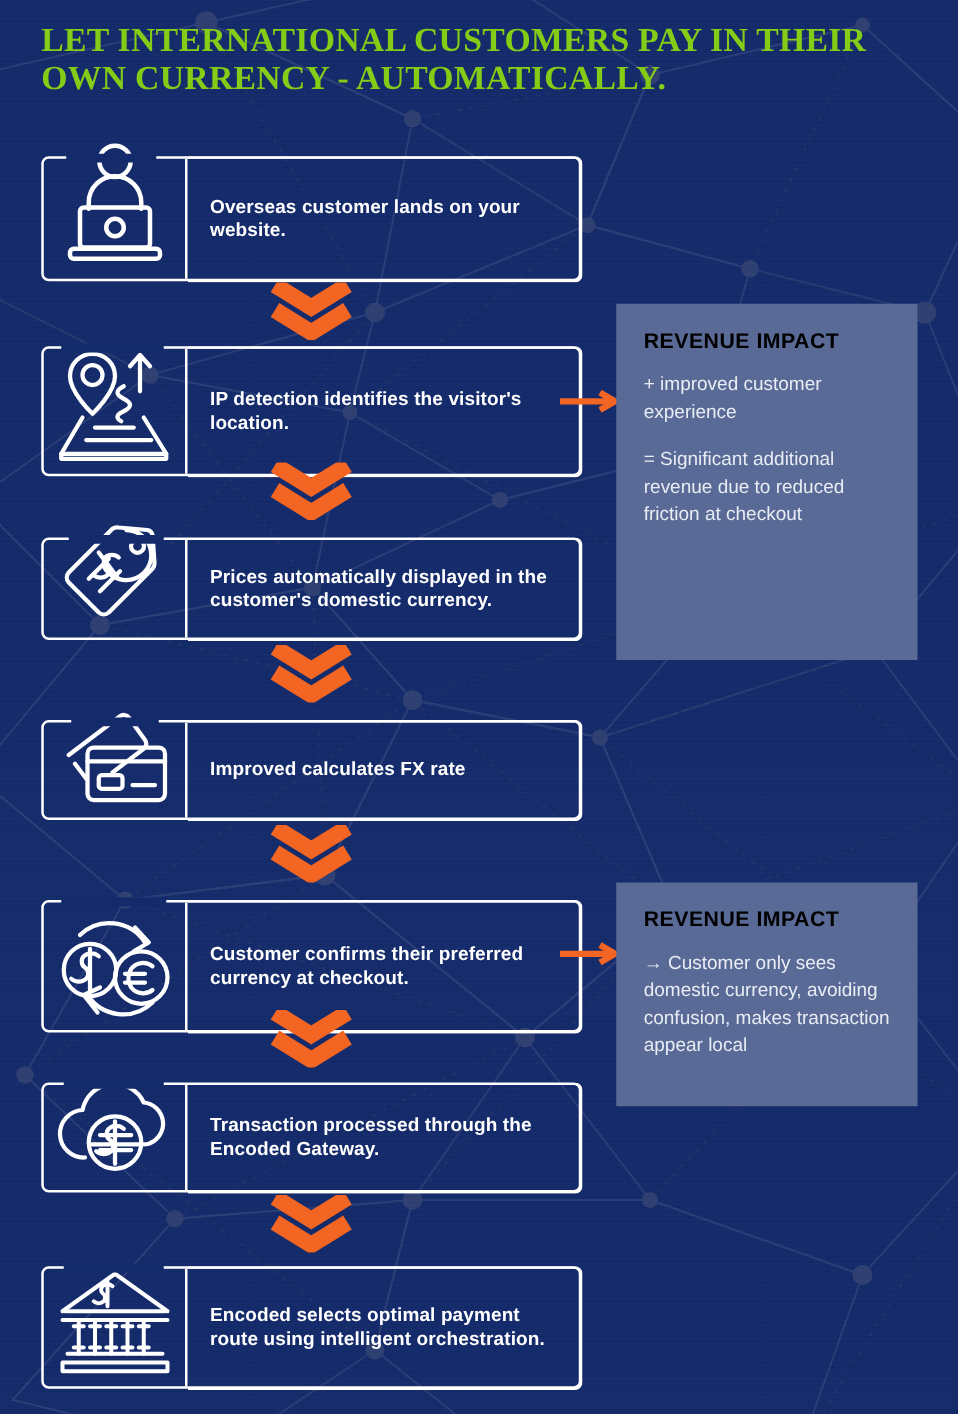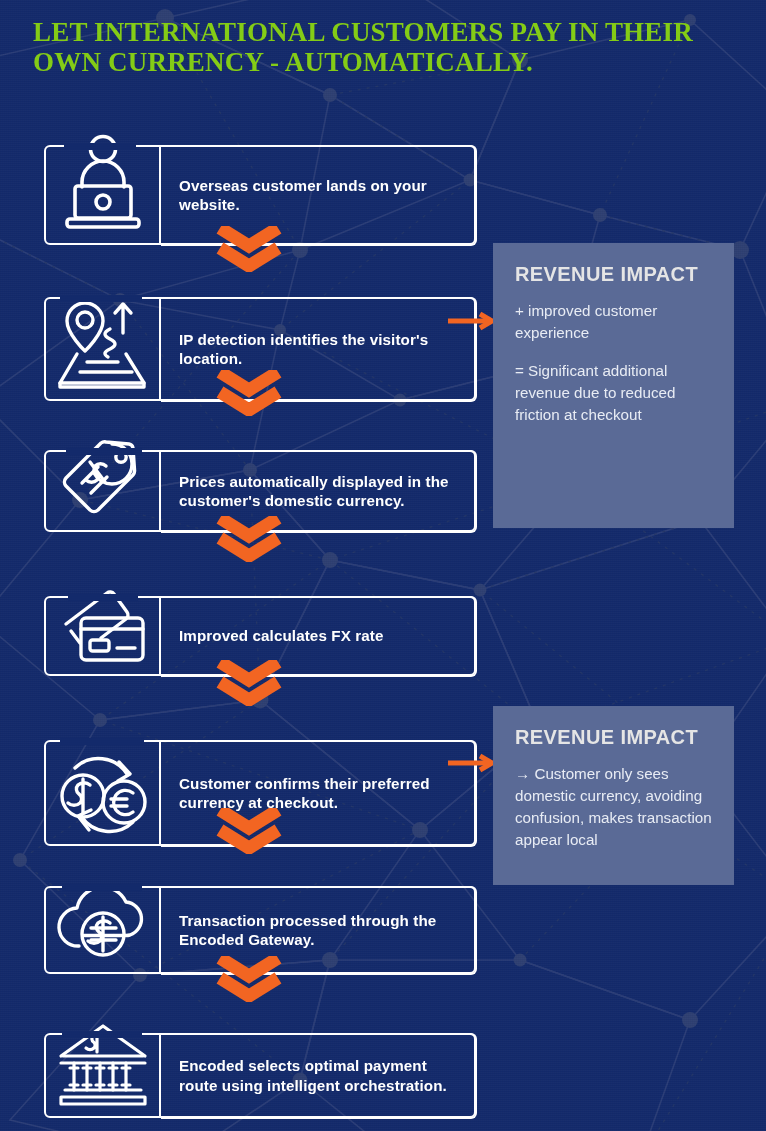--- a/index.html
+++ b/index.html
@@ -35,23 +35,22 @@
     font-weight:bold;
     letter-spacing:.2px;
     line-height:1.12;
     text-transform:uppercase;
     font-family:Liberation Serif, serif;
   }
 
   
   .step{
     position:absolute;
-    left:44px;
+    left:33px;
     width:432px;
-    margin-top:20px;
   }
   .step-frame{
     position:relative;
     height:100%;
     border:2.5px solid #ffffff;
     border-radius:6px;
     box-sizing:border-box;
     display:flex;
     align-items:stretch;
   }
@@ -118,22 +117,22 @@
   
   .panel{
     position:absolute;
     left:493px;
     width:241px;
     background:#5a6a96;
     box-sizing:border-box;
     padding:20px 20px 22px 22px;
   }
   .panel-title{
-    color:#e5e5e5;
-    font-size:20px;
+    color:#000000;
+    font-size:17px;
     font-weight:bold;
     letter-spacing:.4px;
     margin-bottom:14px;
     text-transform:uppercase;
   }
   .panel-line{
     color:#e8ecf4;
     font-size:15.2px;
     line-height:1.45;
     margin-bottom:16px;
@@ -412,21 +411,21 @@
 
   <div class="chev" style="top:956px;">
     <svg width="86" height="46" viewBox="0 0 86 46">
       <g fill="none" stroke="#f26522" stroke-width="13">
         <path d="M14 2 L43 20 L72 2"></path>
         <path d="M14 22 L43 40 L72 22"></path>
       </g>
     </svg>
   </div>
 
-  <div class="step" style="top:1013px;height:85px;">
+  <div class="step" style="top:1013px;height:98px;">
     <div class="step-frame">
       <div class="icon-cell">
         <div class="icon-notch" style="left:16px;width:80px;"></div>
         <div class="icon-art" style="bottom:6px;">
           <svg width="100" height="88" viewBox="0 0 100 88">
             <g fill="none" stroke="#ffffff" stroke-width="3.2" stroke-linecap="round" stroke-linejoin="round">
               <path d="M8 34 L50 4 L92 34"></path>
               <path d="M48 14 a6 6 0 0 0 -8 0 a4 4 0 0 0 .5 6 a4 4 0 0 1 .5 6 a6 6 0 0 1 -8 0 M44 10 V30"></path>
               <path d="M10 34 H90"></path>
               <path d="M8 41 H92"></path>

